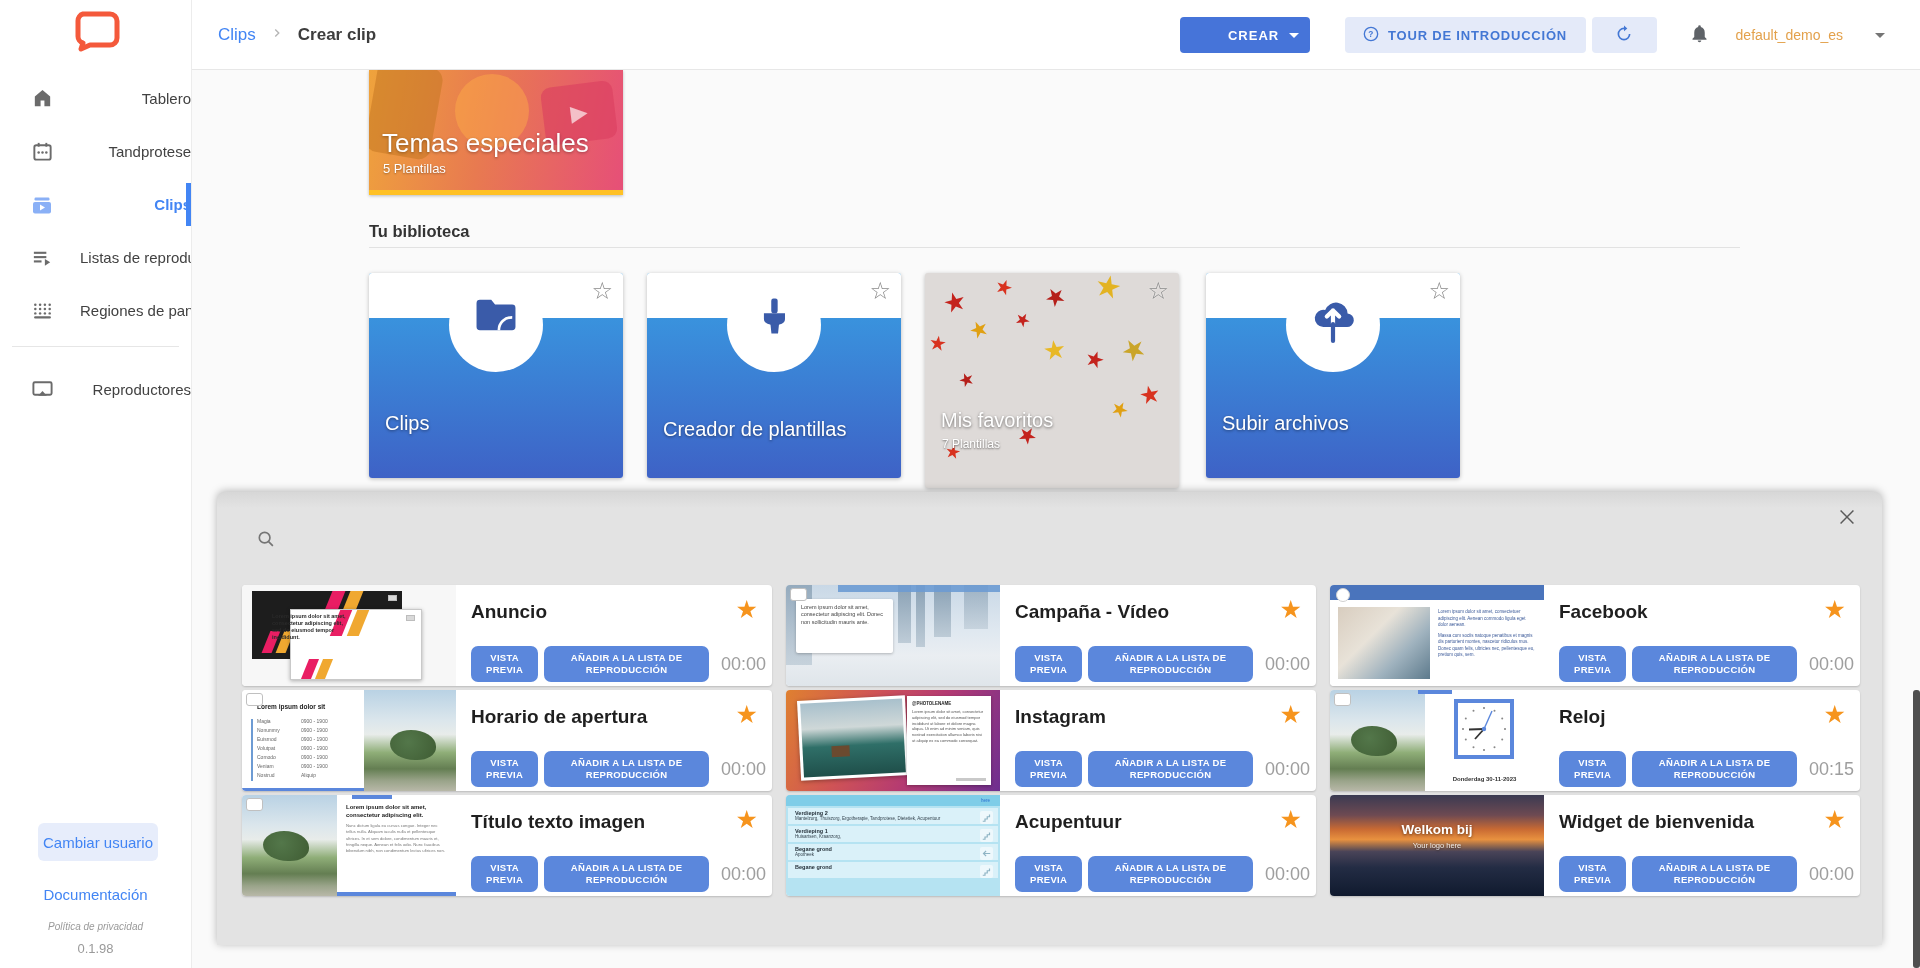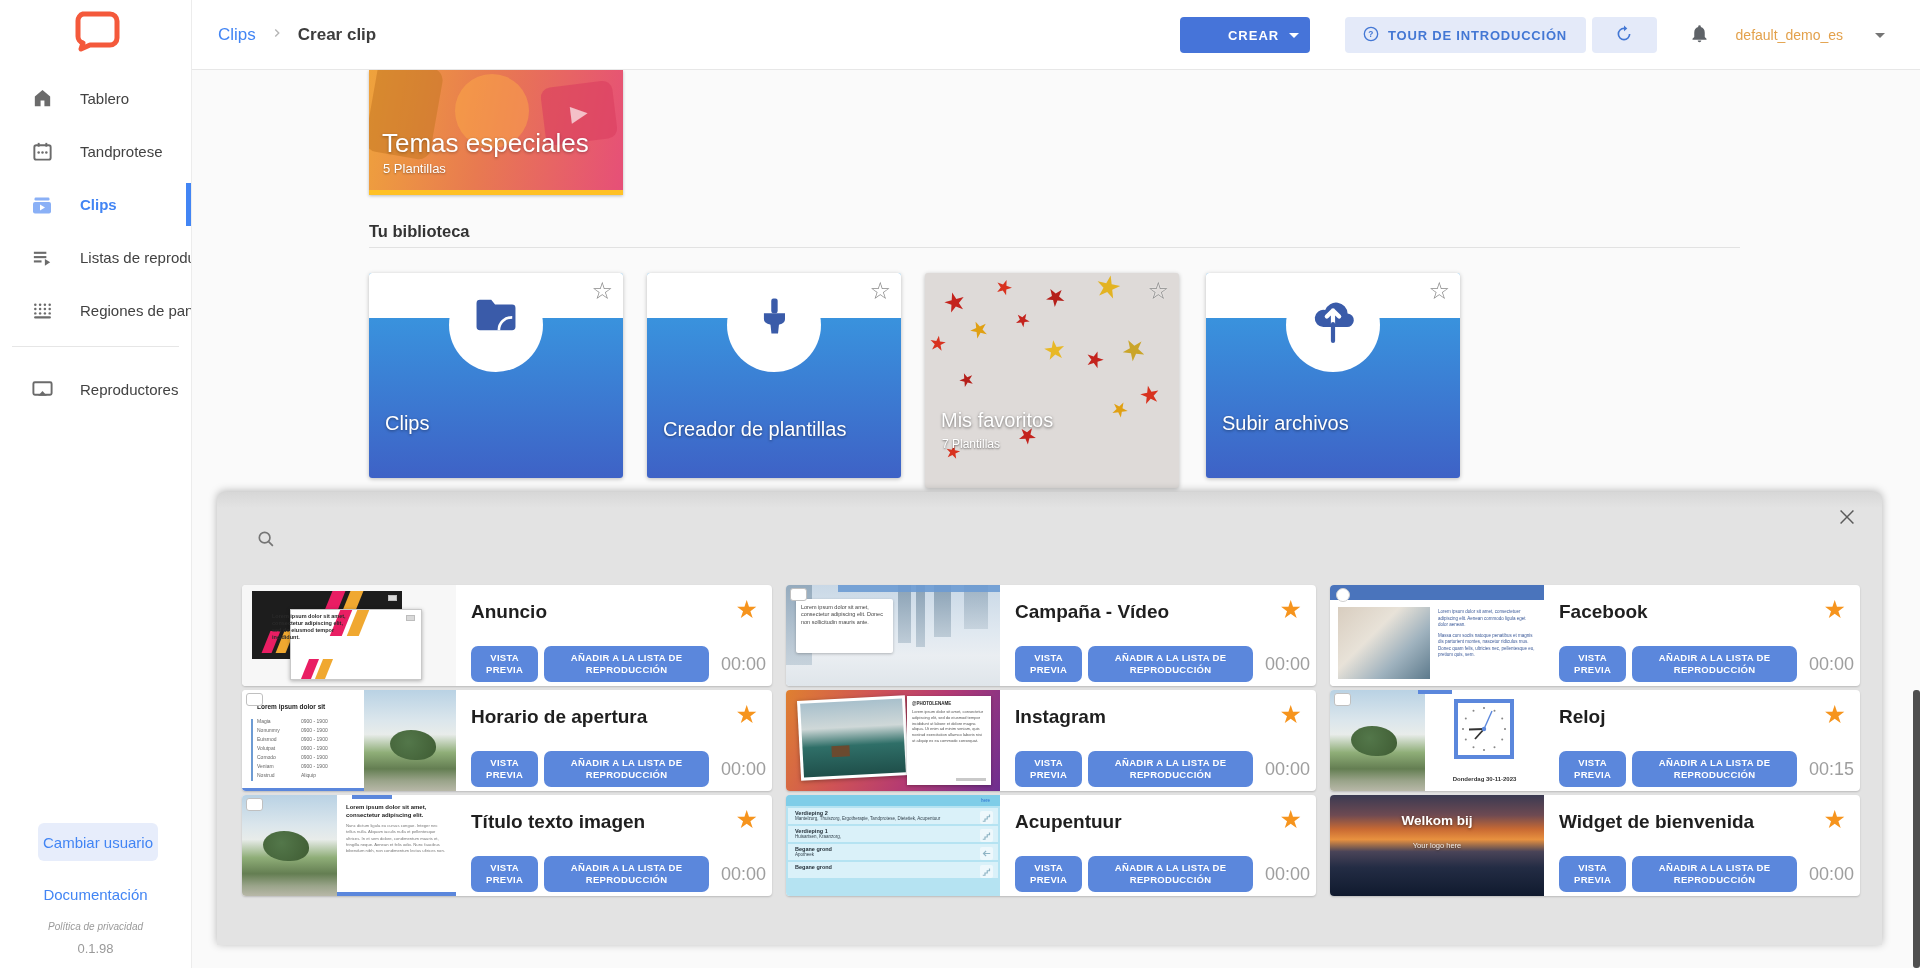--- a/index.html
+++ b/index.html
@@ -3,21 +3,21 @@
 <meta charset="utf-8">
 <style>
   * { box-sizing: border-box; margin: 0; padding: 0; }
   html,body { width:1920px; height:968px; overflow:hidden; background:#fafafa;
     font-family:"Liberation Sans","DejaVu Sans",sans-serif; }
 
   
   #sidebar { position:fixed; left:0; top:0; width:192px; height:968px; background:#fff;
     border-right:1px solid #ececec; z-index:20; }
   #logo { position:absolute; left:74px; top:10px; }
-  .nav { position:absolute; top:72px; left:0; right:0; }
+  .nav { position:absolute; top:72px; left:0; right:0;text-align:right; }
   .nav-item { position:relative; height:53px; display:flex; align-items:center; padding-left:30px; cursor:pointer; }
   .nav-item .nicon { width:24px; height:24px; margin-right:26px; flex:none; display:flex; align-items:center; justify-content:center; }
   .nav-item .nlabel { font-size:15px; color:#424242; white-space:nowrap; overflow:hidden; width:112px; }
   .nav-item.active .nlabel { color:#4285f4; font-weight:bold; }
   .nav-item.active::after { content:""; position:absolute; right:0; top:5px; width:5px; height:43px; background:#4285f4; }
   .nav-div { height:1px; background:#e6e6e6; margin:9px 12px 16px 12px; }
   #change-user { position:absolute; left:38px; top:823px; width:120px; height:38px; background:#e7edfb;
     border:none; border-radius:6px; color:#4285f4; font-size:15px; cursor:pointer; font-family:inherit; }
   #doc-link { position:absolute; left:0; right:0; top:886px; text-align:center; color:#4285f4; font-size:15px; font-weight:500; cursor:pointer; }
   #privacy { position:absolute; left:0; right:0; top:921px; text-align:center; color:#9a9a9a; font-size:10px;font-style:italic; }
@@ -154,21 +154,21 @@
   .th-way .whdr { position:absolute; left:0; top:0; right:0; height:11px; background:#7fcde8; font-size:4.5px; color:#2a6fd1;
     display:flex; align-items:center; justify-content:flex-end; padding-right:10px; }
   .th-way .wrows { position:absolute; left:2px; right:2px; top:13px; }
   .wrow { position:relative; background:rgba(255,255,255,.5); margin-bottom:2px; padding:2px 20px 2px 7px; min-height:16px; }
   .wrow .wt { font-size:5.5px; font-weight:bold; color:#1f2a33; }
   .wrow .ws { font-size:4.5px; color:#33424d; line-height:1.3; }
   .wicon { position:absolute; right:5px; top:3px; width:13px; height:13px; background:#eef8fc; border-radius:2px;
     display:flex; align-items:center; justify-content:center; }
   
   .th-widget { background:linear-gradient(180deg,#3a3a52 0%,#6e4a52 20%,#c96a33 34%,#e8913f 44%,#4a4458 56%,#232c44 72%,#101a2e 100%); }
-  .th-widget .wtitle { position:absolute; left:0; right:0; top:18px; text-align:center; color:#fff; font-size:13.5px; font-weight:bold; text-shadow:0 1px 3px rgba(0,0,0,.5); }
+  .th-widget .wtitle { position:absolute; left:0; right:0; top:27px; text-align:center; color:#fff; font-size:13.5px; font-weight:bold; text-shadow:0 1px 3px rgba(0,0,0,.5); }
   .th-widget .wsub { position:absolute; left:0; right:0; top:46px; text-align:center; color:rgba(255,255,255,.88); font-size:7.5px; text-shadow:0 1px 2px rgba(0,0,0,.5); }
 
   
   #scroll-thumb { position:fixed; right:0; top:690px; width:7px; height:278px; background:#4f4f4f; border-radius:3px; z-index:40; cursor:pointer; }
 </style>
 </head>
 <body>
 
 <div id="sidebar">
   <div id="logo">

